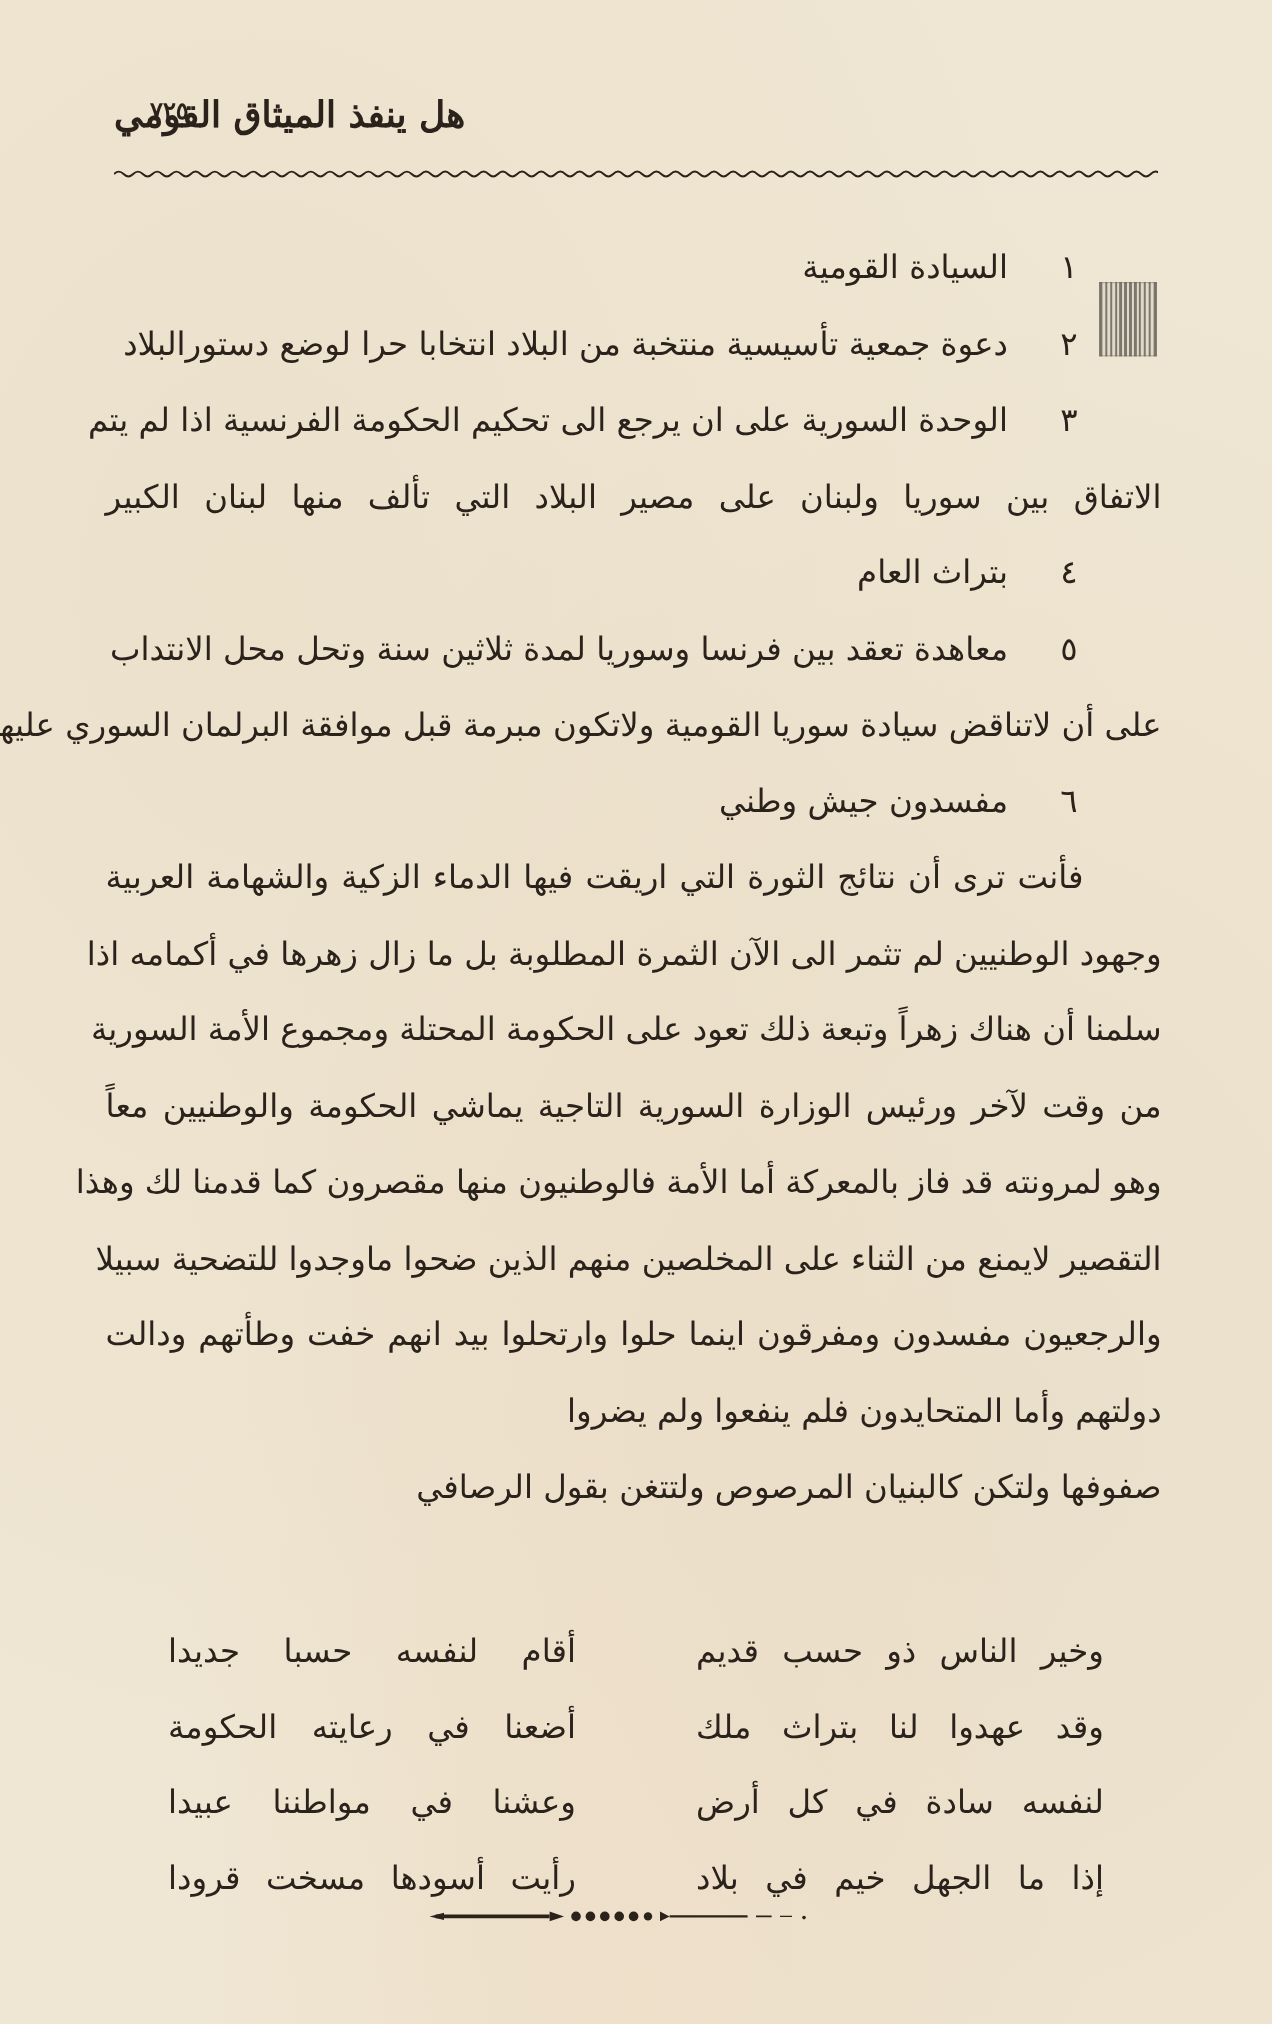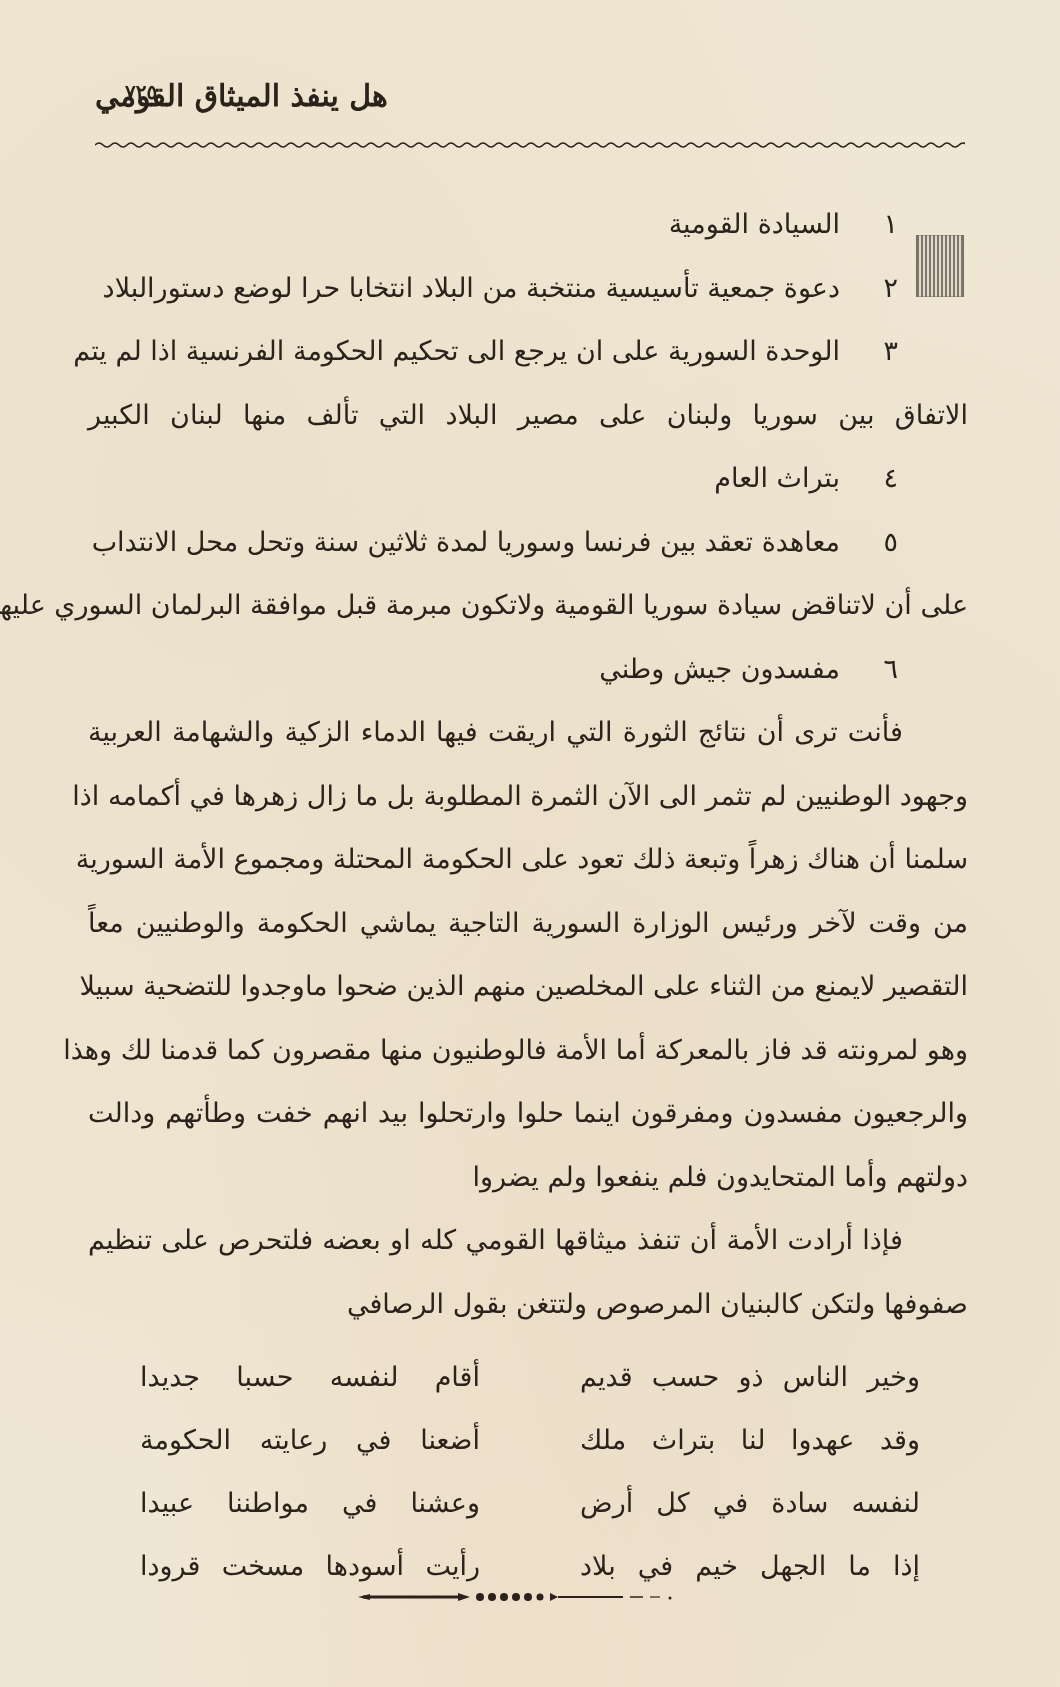--- a/index.html
+++ b/index.html
@@ -149,26 +149,25 @@
     <span class="line full">الاتفاق بين سوريا ولبنان على مصير البلاد التي تألف منها لبنان الكبير</span>
     <span class="line indent"><span class="num">٤</span><span>بتراث العام</span></span>
     <span class="line indent"><span class="num">٥</span><span>معاهدة تعقد بين فرنسا وسوريا لمدة ثلاثين سنة وتحل محل الانتداب</span></span>
     <span class="line full">على أن لاتناقض سيادة سوريا القومية ولاتكون مبرمة قبل موافقة البرلمان السوري عليها</span>
     <span class="line indent"><span class="num">٦</span><span>مفسدون جيش وطني</span></span>
 
     <span class="line full indent-sm">فأنت ترى أن نتائج الثورة التي اريقت فيها الدماء الزكية والشهامة العربية</span>
     <span class="line full">وجهود الوطنيين لم تثمر الى الآن الثمرة المطلوبة بل ما زال زهرها في أكمامه اذا</span>
     <span class="line full">سلمنا أن هناك زهراً وتبعة ذلك تعود على الحكومة المحتلة ومجموع الأمة السورية</span>
     <span class="line full">من وقت لآخر ورئيس الوزارة السورية التاجية يماشي الحكومة والوطنيين معاً</span>
+    <span class="line full">وهو لمرونته قد فاز بالمعركة أما الأمة فالوطنيون منها مقصرون كما قدمنا لك وهذا</span>
     <span class="line full">التقصير لايمنع من الثناء على المخلصين منهم الذين ضحوا ماوجدوا للتضحية سبيلا</span>
-    <span class="line full">وهو لمرونته قد فاز بالمعركة أما الأمة فالوطنيون منها مقصرون كما قدمنا لك وهذا</span>
     <span class="line full">والرجعيون مفسدون ومفرقون اينما حلوا وارتحلوا بيد انهم خفت وطأتهم ودالت</span>
     <span class="line">دولتهم وأما المتحايدون فلم ينفعوا ولم يضروا</span>
 
-    <span class="line full indent-sm">فإذا أرادت الأمة أن تنفذ ميثاقها القومي كله او بعضه فلتحرص على تنظيم</span>
     <span class="line">صفوفها ولتكن كالبنيان المرصوص ولتتغن بقول الرصافي</span>
   </div>
 
   <div class="poem">
     <div class="verse">
       <span class="hemistich">وخير الناس ذو حسب قديم</span>
       <span class="hemistich">أقام لنفسه حسبا جديدا</span>
     </div>
     <div class="verse">
       <span class="hemistich">وقد عهدوا لنا بتراث ملك</span>

